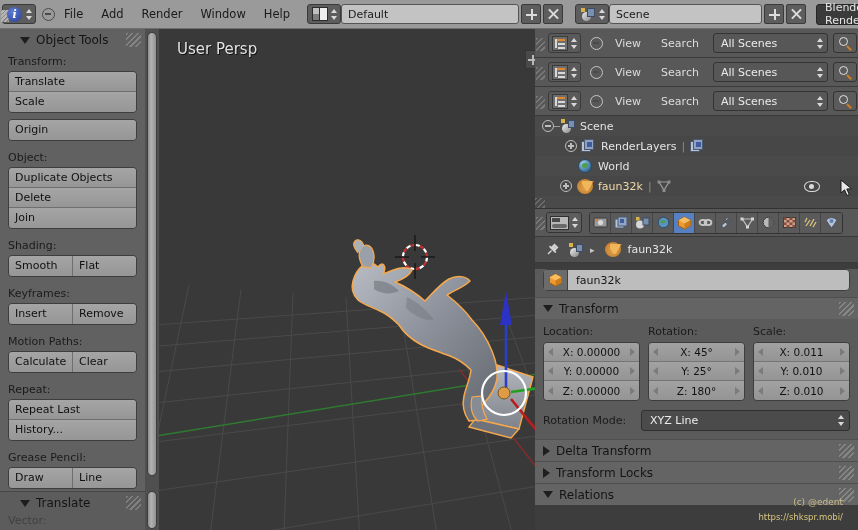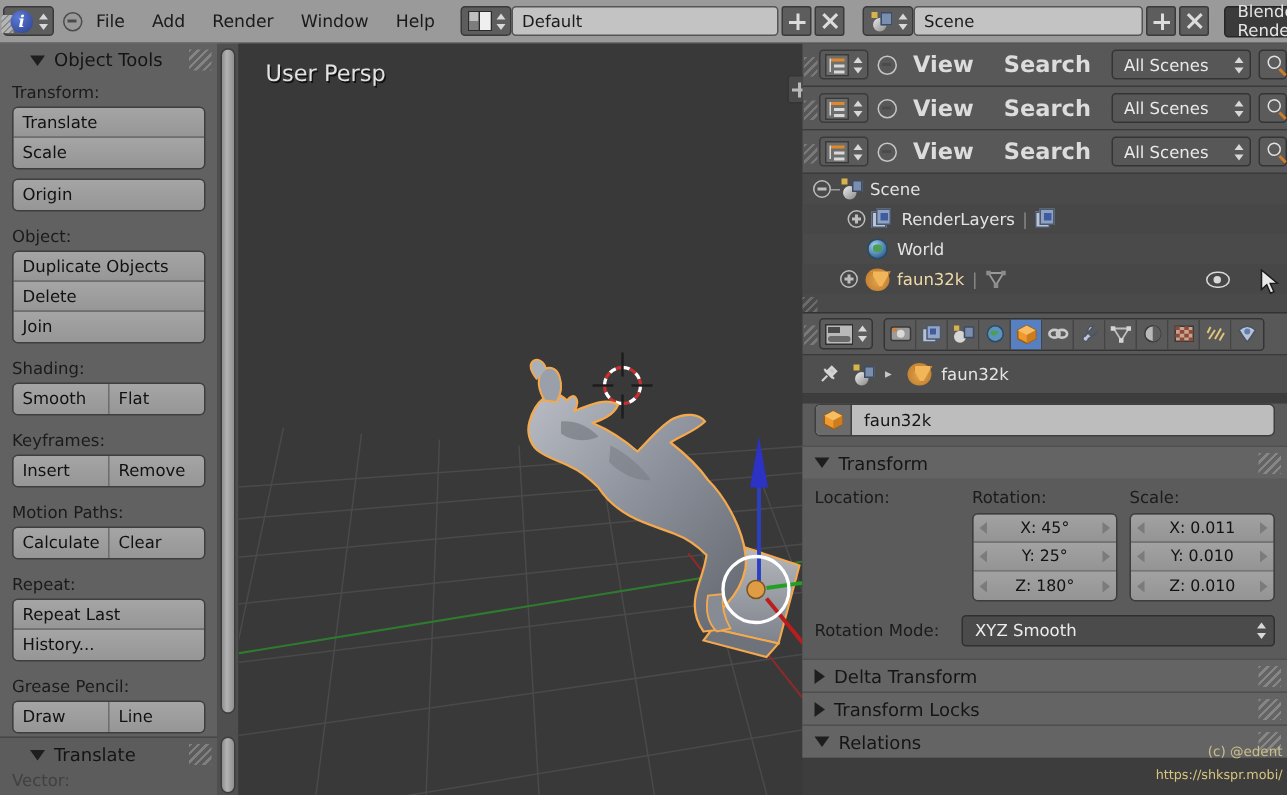--- a/index.html
+++ b/index.html
@@ -188,21 +188,21 @@
   .oh-grip::after {
     content: ""; position: absolute; left: 1px; top: 9px; width: 9px; height: 13px;
     background: repeating-linear-gradient(135deg, rgba(255,255,255,.20) 0 1.5px, transparent 1.5px 4px);
   }
   .out-ico { width: 16px; height: 15px; position: relative; background: #6e6e6e; border: 1px solid #3a3a3a; }
   .out-ico span { position: absolute; background: #d8d8d8; height: 2px; }
   .out-ico span:nth-child(1){ left: 3px; top: 2px; width: 9px; background:#e2872a; }
   .out-ico span:nth-child(2){ left: 5px; top: 6px; width: 7px; }
   .out-ico span:nth-child(3){ left: 5px; top: 10px; width: 7px; }
   .out-ico::after { content:""; position:absolute; left:2px; top:2px; width:1.5px; height:9px; background:#d8d8d8; }
-  .oh-menu { color: #dcdcdc; font-size: 15px; padding: 0 10px; font-weight: bold; }
+  .oh-menu { color: #dcdcdc; font-size: 11px; padding: 0 10px; }
   .oh-combo {
     display: flex; align-items: center; justify-content: space-between;
     width: 115px; height: 20px; background: #575757; border: 1px solid #343434; border-radius: 3px;
     color: #eaeaea; font-size: 11px; padding: 0 3px 0 7px; margin-left: 4px;
   }
   .search-btn {
     width: 24px; height: 20px; margin-left: 5px; background: #5b5b5b;
     border: 1px solid #343434; border-radius: 3px; position: relative;
   }
   .mag {
@@ -331,21 +331,21 @@
   }
   .num-field .la { left: 4px; border-right: 5px solid #7b7b7b; }
   .num-field .ra { right: 4px; border-left: 5px solid #7b7b7b; }
   .rotmode-row { display: flex; align-items: center; margin-top: 9px; }
   .rotmode-label { color: #1b1b1b; font-size: 11px; width: 98px; }
   .rotmode-combo {
     flex: 1; height: 21px; background: #4b4b4b; border: 1px solid #303030; border-radius: 3px;
     display: flex; align-items: center; justify-content: space-between;
     color: #ececec; font-size: 11px; padding: 0 4px 0 8px;
   }
-  .wm-line { position: absolute; right: 3px; font-family: "DejaVu Sans", sans-serif; font-size: 9px; }
+  .wm-line { position: absolute; right: 15px; font-family: "DejaVu Sans", sans-serif; font-size: 9px; }
   .wm1 { color: #cdbe8a; }
   .wm2 { color: #d8c67f; font-size: 8.5px; }
 </style>
 </head>
 <body>
 
 <div id="app">
 
   <div class="topbar">
     <div class="tb-grip"></div>
@@ -843,20 +843,37 @@
       <div class="pnl-header">
         <div class="tri-down"></div>
         <span>Transform</span>
         <div class="grip-diag"></div>
       </div>
 
       <div class="pnl-content">
         <div class="tri-cols">
           <div class="tri-col">
             <div class="col-label">Location:</div>
+            <div class="num-group">
+              <div class="num-field">
+                  <i class="la"></i>
+                  <span>X: 0.00000</span>
+                  <i class="ra"></i>
+                </div>
+              <div class="num-field">
+                  <i class="la"></i>
+                  <span>Y: 0.00000</span>
+                  <i class="ra"></i>
+                </div>
+              <div class="num-field">
+                  <i class="la"></i>
+                  <span>Z: 0.00000</span>
+                  <i class="ra"></i>
+                </div>
+            </div>
           </div>
           <div class="tri-col">
             <div class="col-label">Rotation:</div>
             <div class="num-group">
               <div class="num-field">
                   <i class="la"></i>
                   <span>X: 45°</span>
                   <i class="ra"></i>
                 </div>
               <div class="num-field">
@@ -889,21 +906,21 @@
                   <span>Z: 0.010</span>
                   <i class="ra"></i>
                 </div>
             </div>
           </div>
         </div>
 
         <div class="rotmode-row">
           <div class="rotmode-label">Rotation Mode:</div>
           <div class="rotmode-combo">
-            <span>XYZ Smooth</span>
+            <span>XYZ Line</span>
             <span class="spin-ud"></span>
           </div>
         </div>
       </div>
 
       <div class="pnl-header">
         <div class="tri-right"></div>
         <span>Delta Transform</span>
         <div class="grip-diag"></div>
       </div>

